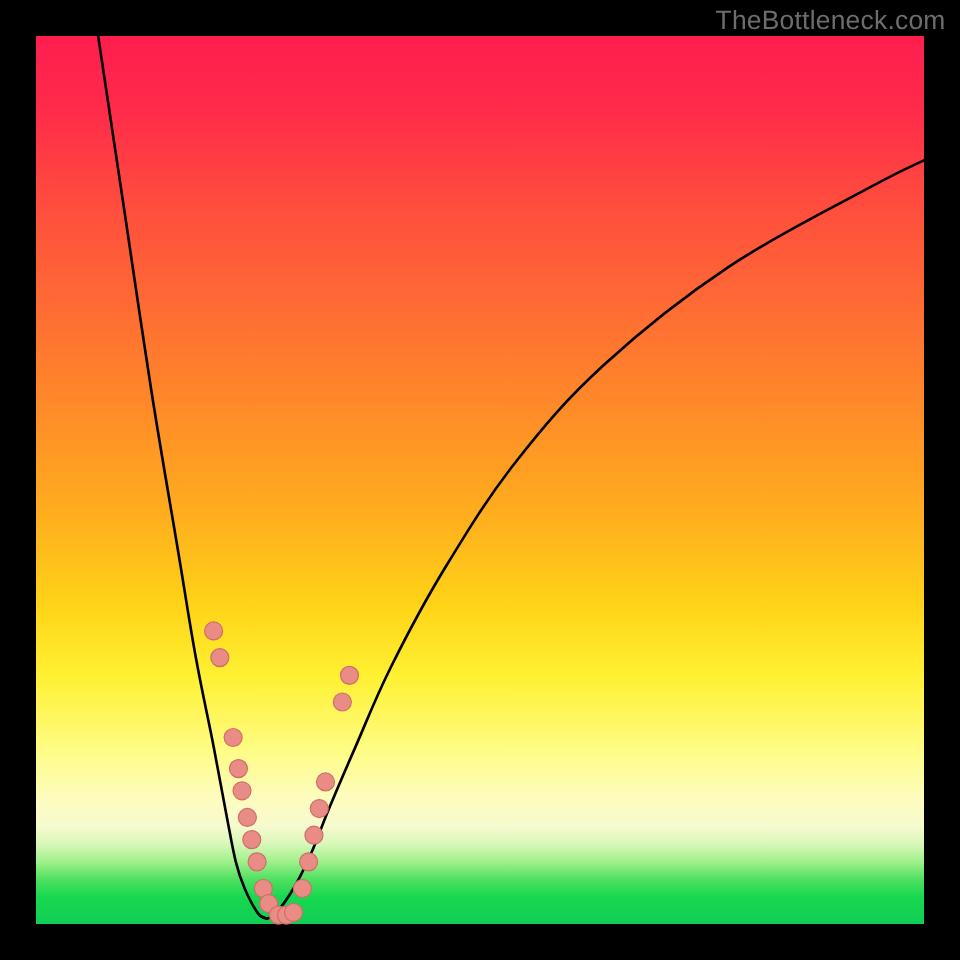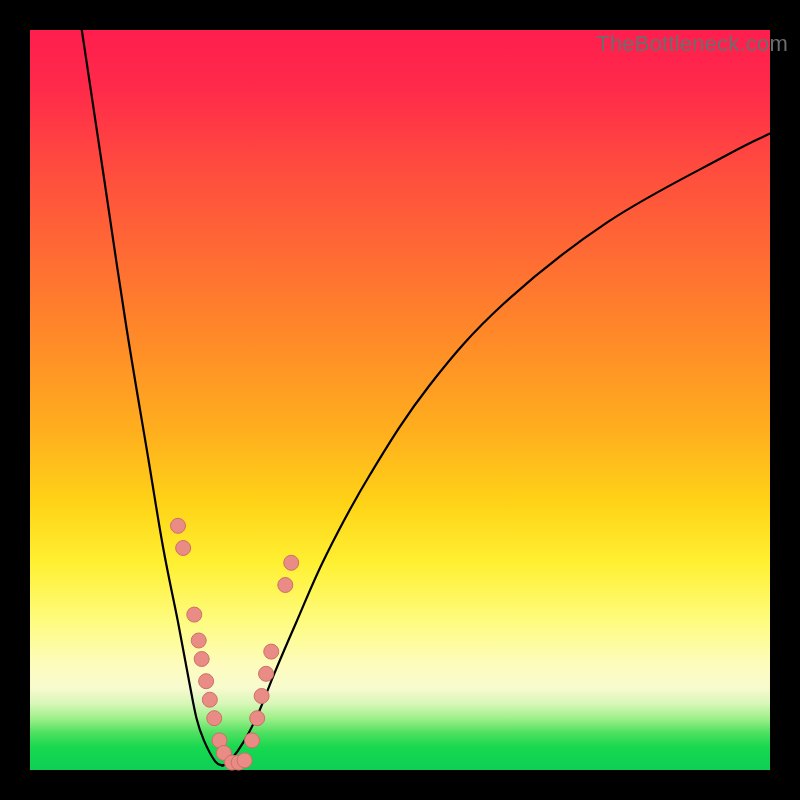--- a/index.html
+++ b/index.html
@@ -45,21 +45,20 @@
   }
   .watermark {
     position: absolute;
     top: 4px;
     right: 12px;
     color: #6d6d6d;
     font-size: 22px;
     font-weight: 500;
     letter-spacing: 0.2px;
     user-select: none;
-    margin-top: 27px;
   }
   svg.curve {
     position: absolute;
     left: 0; top: 0;
     width: 740px; height: 740px;
     overflow: visible;
   }
   .series {
     fill: none;
     stroke: #000;

